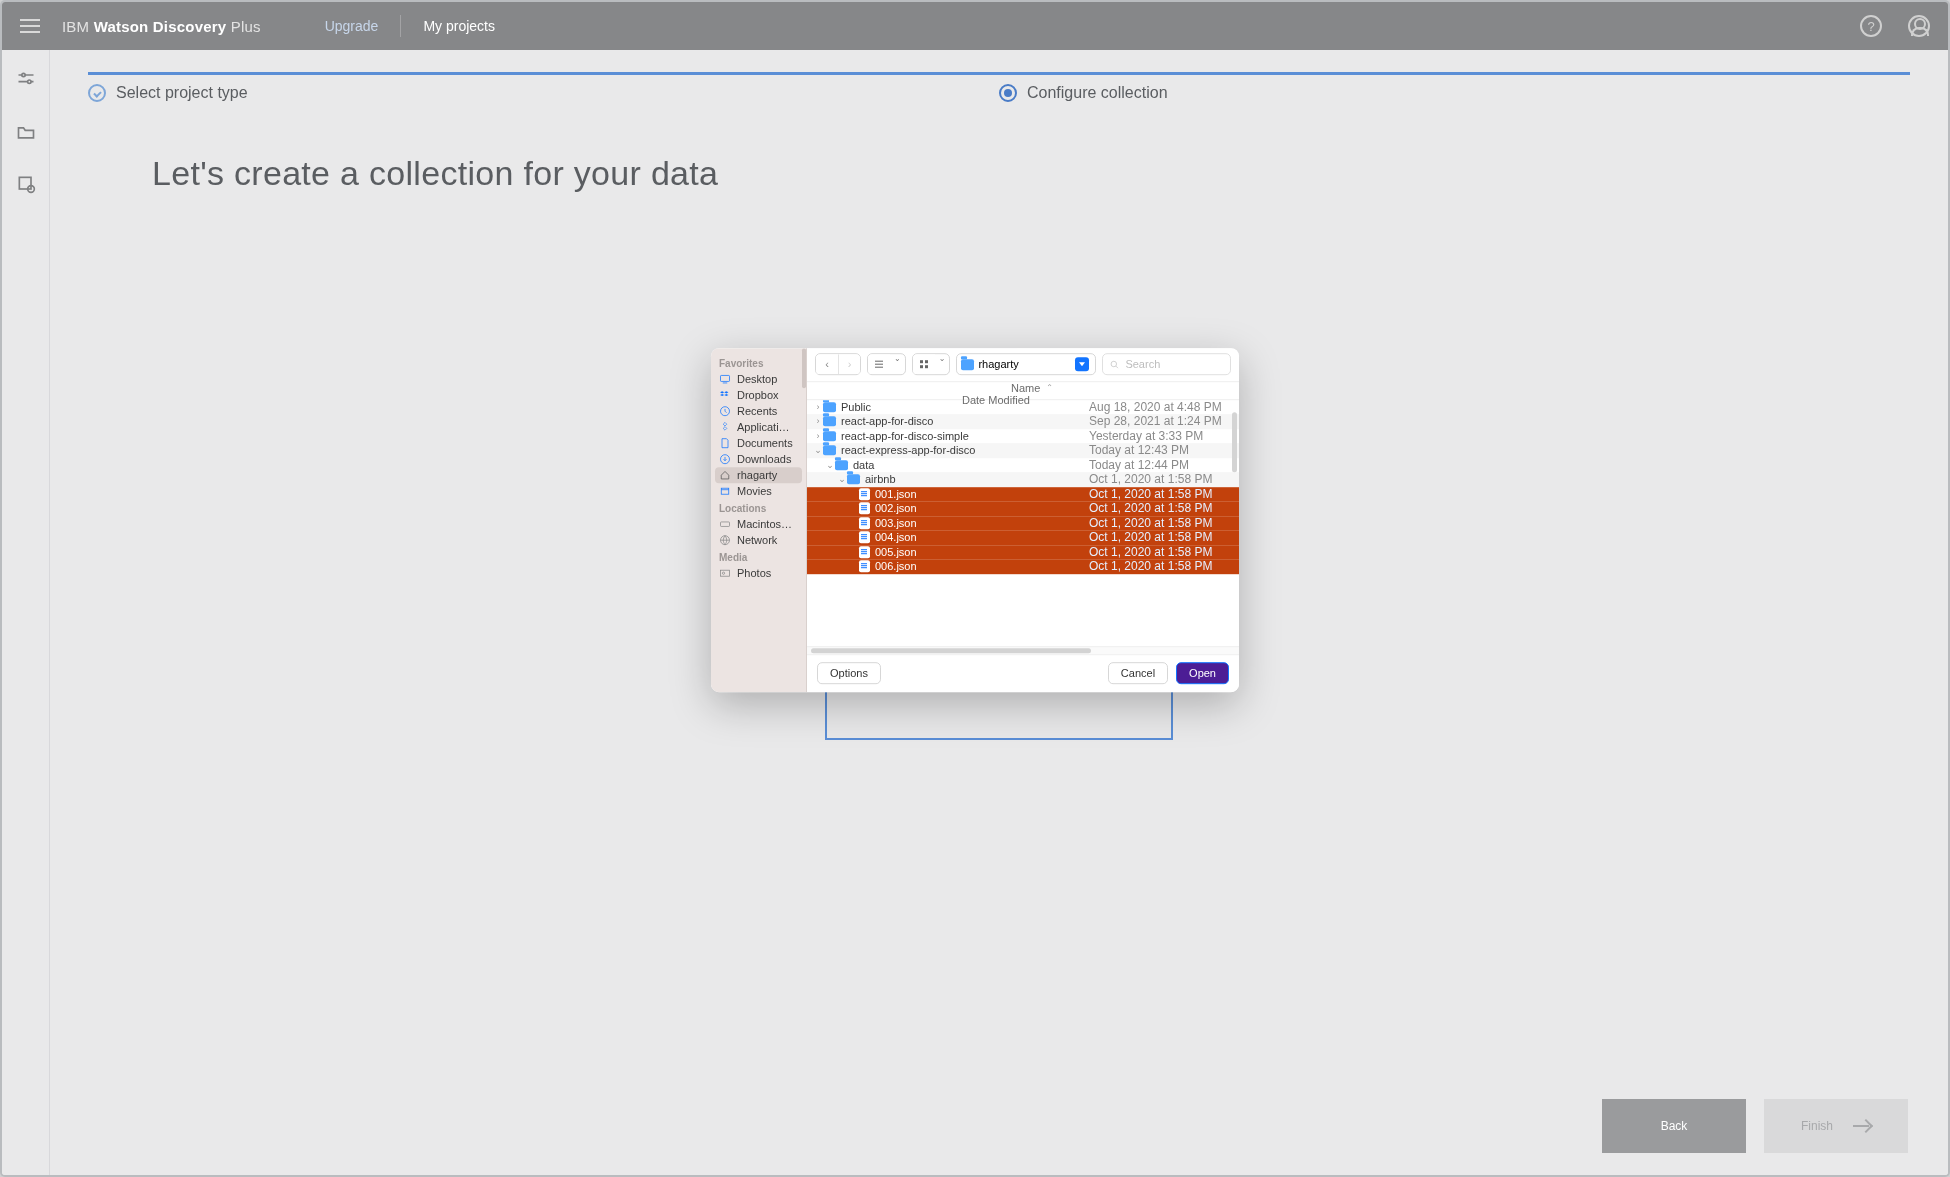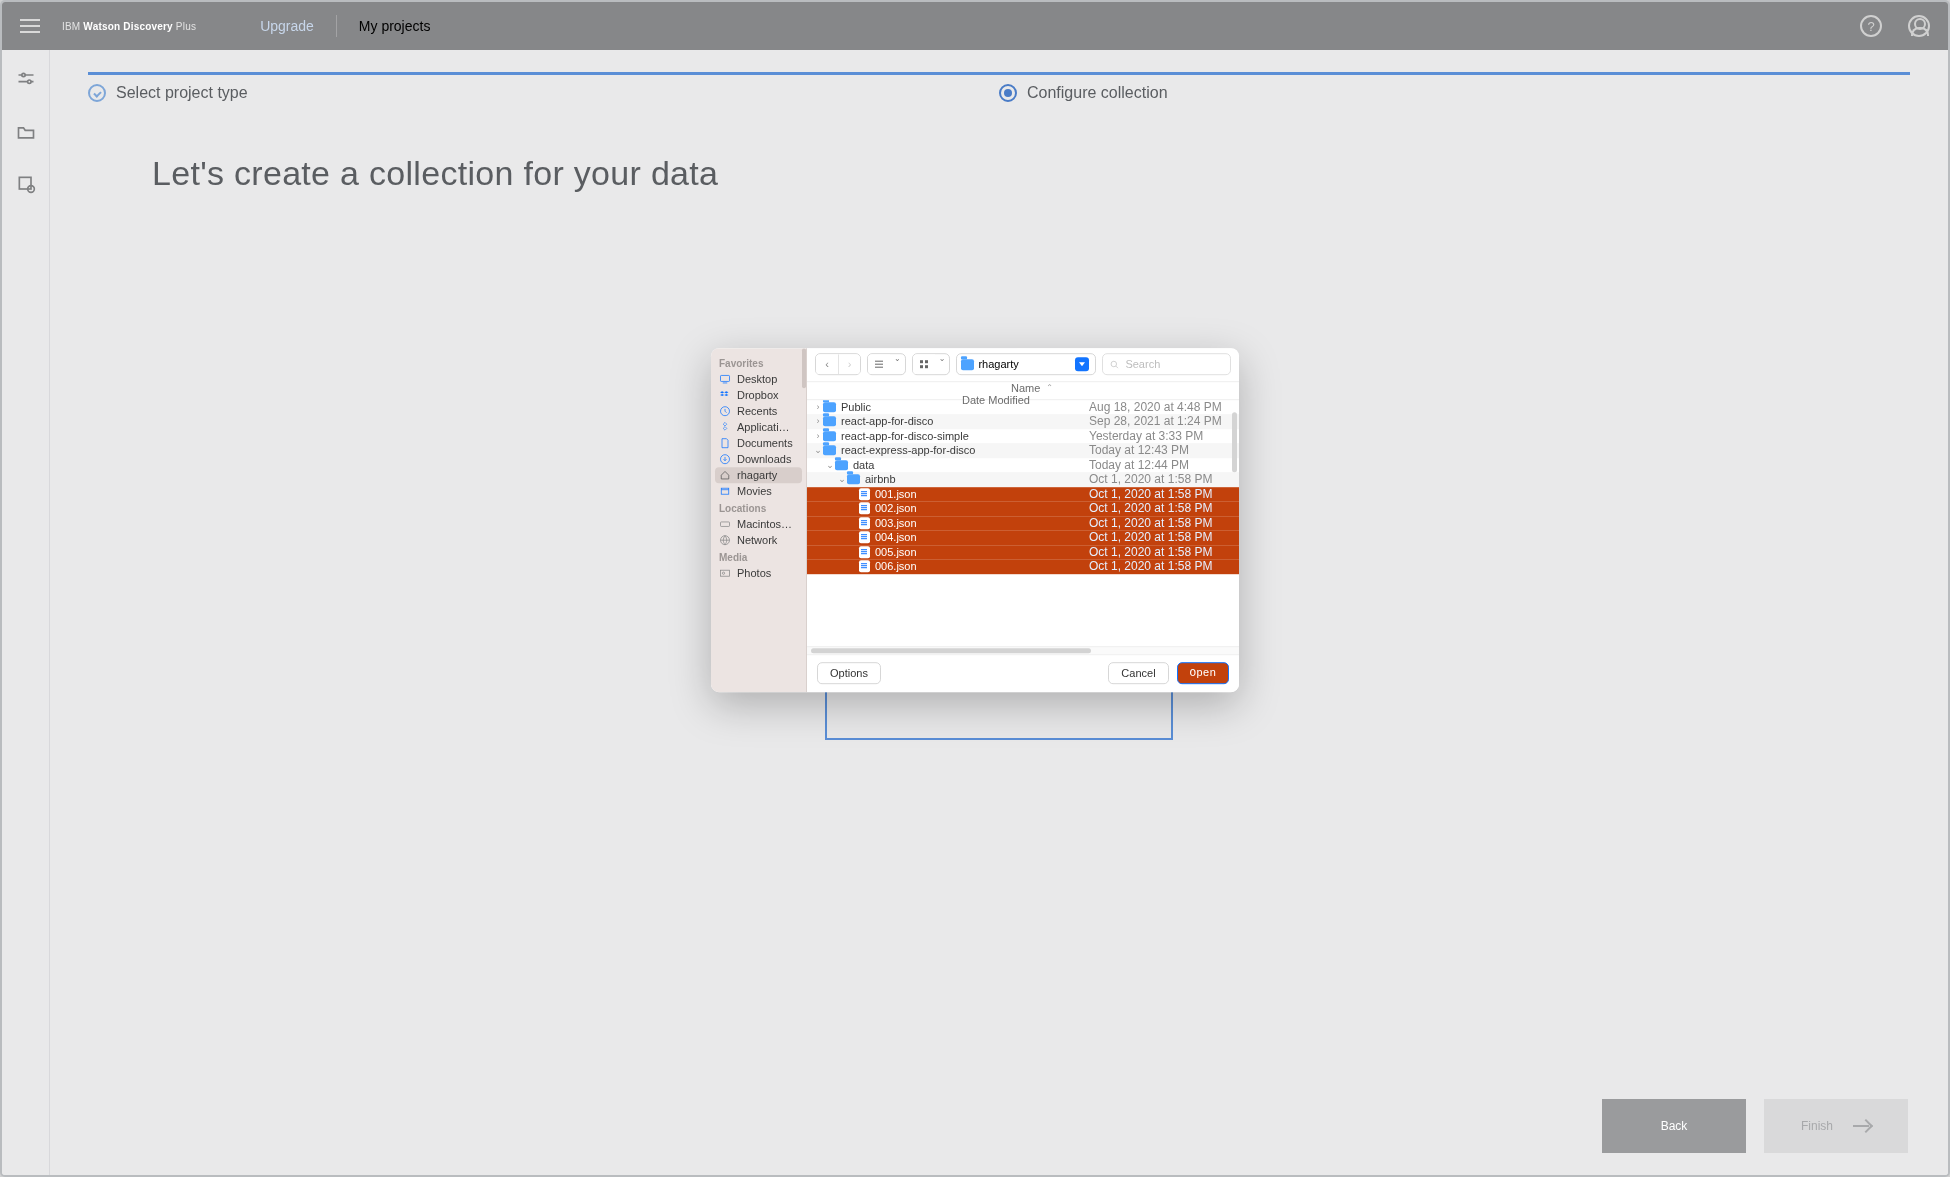--- a/index.html
+++ b/index.html
@@ -14,25 +14,25 @@
   }
 
   
   .topbar {
     height: 48px; background: #868789; color: #ececec;
     display: flex; align-items: center; padding: 0 18px; gap: 22px;
     font-size: 14px; position: relative;
   }
   .hamburger { display:flex; flex-direction:column; gap:4px; cursor:pointer; }
   .hamburger span { display:block; width:20px; height:2px; background:#d9d9d9; }
-  .brand { color:#e3e3e3; font-size:10px; letter-spacing:.2px;}
+  .brand { color:#e3e3e3; font-size:15px; letter-spacing:.2px;}
   .brand b { font-weight:700; color:#fff; }
   .divider-v { width:1px; height:22px; background:#a3a3a5; }
   .nav-link { color:#c7d6ea; cursor:pointer; }
-  .nav-link.dim { color:#000000; }
+  .nav-link.dim { color:#ffffff; }
   .topbar-right { margin-left:auto; display:flex; gap:26px; align-items:center;}
   .icon-circle { width:22px; height:22px; border:2px solid #d0d0d0; border-radius:50%; position:relative;}
   .icon-circle::after { content:"?"; position:absolute; inset:0; display:flex; align-items:center; justify-content:center; font-size:13px; color:#d0d0d0;}
   .icon-user { width:22px; height:22px; border:2px solid #d0d0d0; border-radius:50%; position:relative;}
   .icon-user::before { content:""; position:absolute; width:8px; height:8px; border:2px solid #d0d0d0; border-radius:50%; top:1px; left:4px;}
   .icon-user::after { content:""; position:absolute; width:14px; height:7px; border:2px solid #d0d0d0; border-bottom:none; border-radius:8px 8px 0 0; bottom:-1px; left:1px;}
 
   
   .leftrail {
     position:absolute; top:48px; bottom:0; left:0; width:48px; background:#e9e9ea;
@@ -131,21 +131,21 @@
   .row.sel .file-ico { background:#fff;}
   .row.sel .file-ico::after { background:#1274ff; box-shadow:0 2px 0 #1274ff, 0 4px 0 #1274ff;}
   .indent-1 { padding-left:18px;}
   .indent-2 { padding-left:30px;}
   .indent-3 { padding-left:42px;}
   .hscroll-track { height:8px; background:#fafafa; position:relative; border-top:1px solid #eee;}
   .hscroll-thumb { position:absolute; left:4px; top:1px; height:5px; width:280px; background:#d3d3d3; border-radius:3px;}
 
   .finder-footer { height:38px; border-top:1px solid #eee; display:flex; align-items:center; padding:0 10px; gap:8px;}
   .fbtn { height:22px; padding:0 12px; border:1px solid #d7d7d7; border-radius:5px; background:#fff; font-size:11px; color:#333; cursor:pointer;}
-  .fbtn.primary { background:#c2410c; border-color:#1274ff; color:#fff; font-weight:500;font-family:Liberation Mono, monospace;}
+  .fbtn.primary { background:#4c1d95; border-color:#1274ff; color:#fff; font-weight:500;}
   .finder-footer .spacer { flex:1;}
 
   
 </style>
 </head>
 <body>
 
 <div class="outer-frame">
 
   <div class="topbar">

